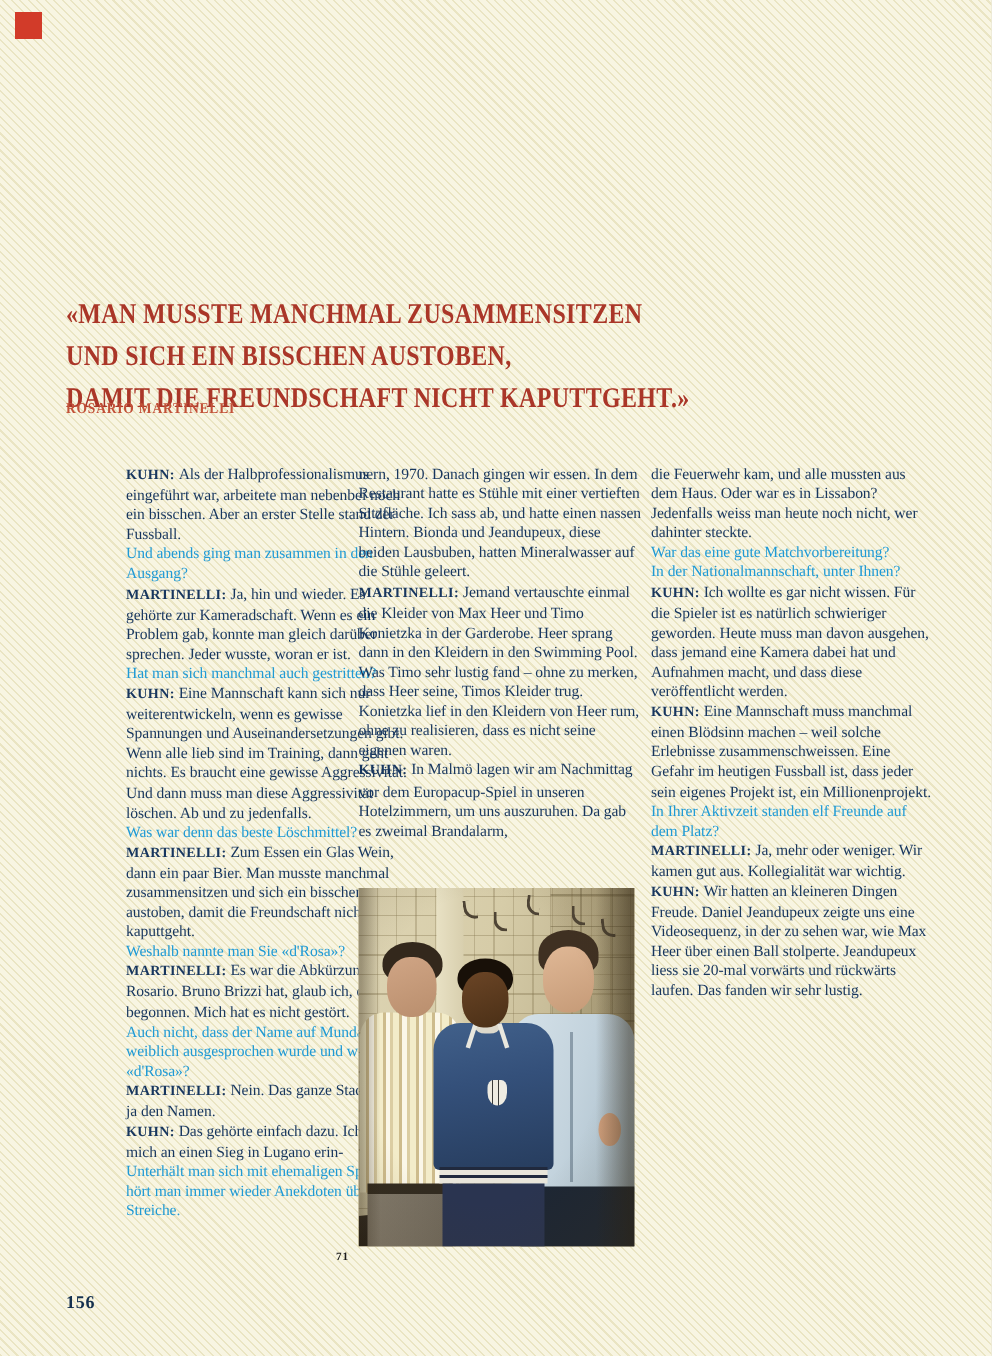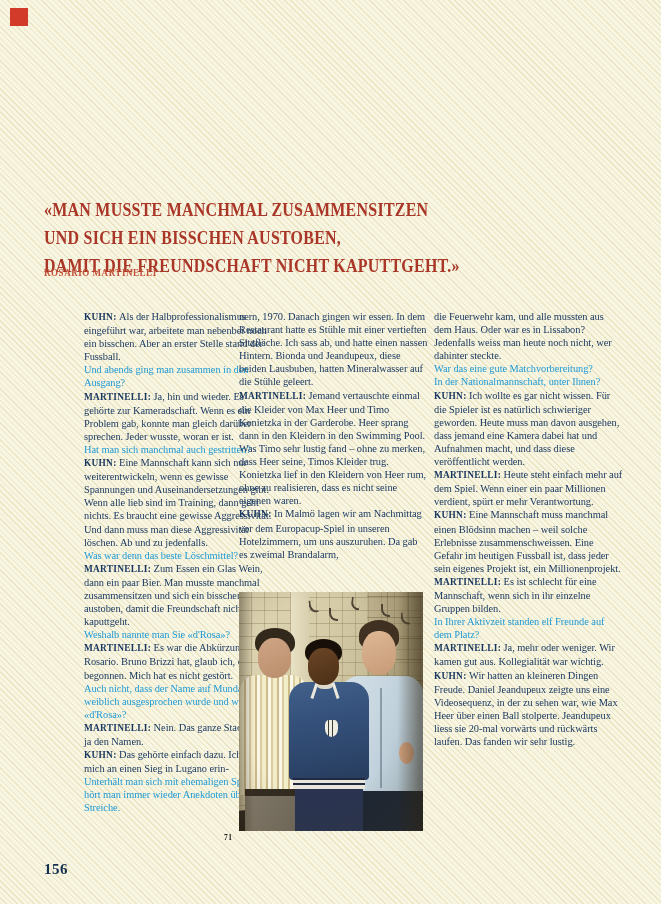--- a/index.html
+++ b/index.html
@@ -14,21 +14,21 @@
          font-weight:700; font-size:19px; line-height:28px; letter-spacing:0.3px; color:#aa3628; white-space:nowrap;}
   .attribution{position:absolute; left:44px; top:267px; transform:scaleX(0.9); transform-origin:0 0;
          font-weight:700; font-size:10px; letter-spacing:0.6px; color:#c25138; white-space:nowrap;}
   .col{position:absolute; top:310px; width:189px; font-size:10.4px; line-height:13.1px;
        color:#17365e; letter-spacing:-0.05px;}
   .col-1{left:44px;margin-left:40px;} .col-2{left:239px;} .col-3{left:434px;}
   .block{margin:0;}
   .block.question{color:#1f9ad5;}
   .speaker{font-weight:700; font-size:9.4px; letter-spacing:0.25px;}
   .caption{position:absolute; left:224px; top:833px; font-size:7.5px; font-weight:700; color:#1c1c1c; letter-spacing:0.5px;}
-  .page-number{position:absolute; left:44px; top:861px; font-size:15px; font-weight:700; color:#14304f; letter-spacing:0.5px;}
+  .page-number{position:absolute; left:44px; top:861px; font-size:12px; font-weight:700; color:#14304f; letter-spacing:0.5px;}
 
   
   .photo{position:absolute; left:239px; top:592px; width:184px; height:239px; overflow:hidden; background:#d3c9a6;}
   .photo *{position:absolute;}
   .ph-wall{left:0;top:0;width:184px;height:239px;
     background-image:
       repeating-linear-gradient(0deg, rgba(0,0,0,0) 0 12px, rgba(125,110,72,0.35) 12px 13px),
       repeating-linear-gradient(90deg, rgba(0,0,0,0) 0 12px, rgba(125,110,72,0.30) 12px 13px),
       linear-gradient(105deg,#ded5b4 0%,#d6cca8 40%,#c0b490 72%,#a59a79 100%);}
   .ph-pillar{left:52px;top:0;width:18px;height:90px;background:linear-gradient(90deg,#e8e1c4,#d8cfae);}
@@ -111,23 +111,21 @@
   <div class="col col-2">
       <div class="block answer">nern, 1970. Danach gingen wir essen. In dem Restaurant hatte es Stühle mit einer vertieften Sitzfläche. Ich sass ab, und hatte einen nassen Hintern. Bionda und Jeandupeux, diese beiden Lausbuben, hatten Mineralwasser auf die Stühle geleert.</div>
       <div class="block answer"><span class="speaker">MARTINELLI: </span>Jemand vertauschte einmal die Kleider von Max Heer und Timo Konietzka in der Garderobe. Heer sprang dann in den Kleidern in den Swimming Pool. Was Timo sehr lustig fand – ohne zu merken, dass Heer seine, Timos Kleider trug. Konietzka lief in den Kleidern von Heer rum, ohne zu realisieren, dass es nicht seine eigenen waren.</div>
       <div class="block answer"><span class="speaker">KUHN: </span>In Malmö lagen wir am Nachmittag vor dem Europacup-Spiel in unseren Hotelzimmern, um uns auszuruhen. Da gab es zweimal Brandalarm,</div>
     </div>
   <div class="col col-3">
       <div class="block answer">die Feuerwehr kam, und alle mussten aus dem Haus. Oder war es in Lissabon? Jedenfalls weiss man heute noch nicht, wer dahinter steckte.</div>
       <div class="block question">War das eine gute Matchvorbereitung?</div>
       <div class="block question">In der Nationalmannschaft, unter Ihnen?</div>
       <div class="block answer"><span class="speaker">KUHN: </span>Ich wollte es gar nicht wissen. Für die Spieler ist es natürlich schwieriger geworden. Heute muss man davon ausgehen, dass jemand eine Kamera dabei hat und Aufnahmen macht, und dass diese veröffentlicht werden.</div>
-      <div class="block answer"><span class="speaker">MARTINELLI: </span>Heute steht einfach mehr auf dem Spiel. Wenn einer ein paar Millionen verdient, spürt er mehr Verantwortung.</div>
       <div class="block answer"><span class="speaker">KUHN: </span>Eine Mannschaft muss manchmal einen Blödsinn machen – weil solche Erlebnisse zusammenschweissen. Eine Gefahr im heutigen Fussball ist, dass jeder sein eigenes Projekt ist, ein Millionenprojekt.</div>
-      <div class="block answer"><span class="speaker">MARTINELLI: </span>Es ist schlecht für eine Mannschaft, wenn sich in ihr einzelne Gruppen bilden.</div>
       <div class="block question">In Ihrer Aktivzeit standen elf Freunde auf dem Platz?</div>
       <div class="block answer"><span class="speaker">MARTINELLI: </span>Ja, mehr oder weniger. Wir kamen gut aus. Kollegialität war wichtig.</div>
       <div class="block answer"><span class="speaker">KUHN: </span>Wir hatten an kleineren Dingen Freude. Daniel Jeandupeux zeigte uns eine Videosequenz, in der zu sehen war, wie Max Heer über einen Ball stolperte. Jeandupeux liess sie 20-mal vorwärts und rückwärts laufen. Das fanden wir sehr lustig.</div>
     </div>
 
   <div class="photo">
     <div class="ph-wall"></div>
     <div class="ph-pillar"></div>
     <div class="ph-wall-right"></div>
     <div class="ph-hook h1"></div>

